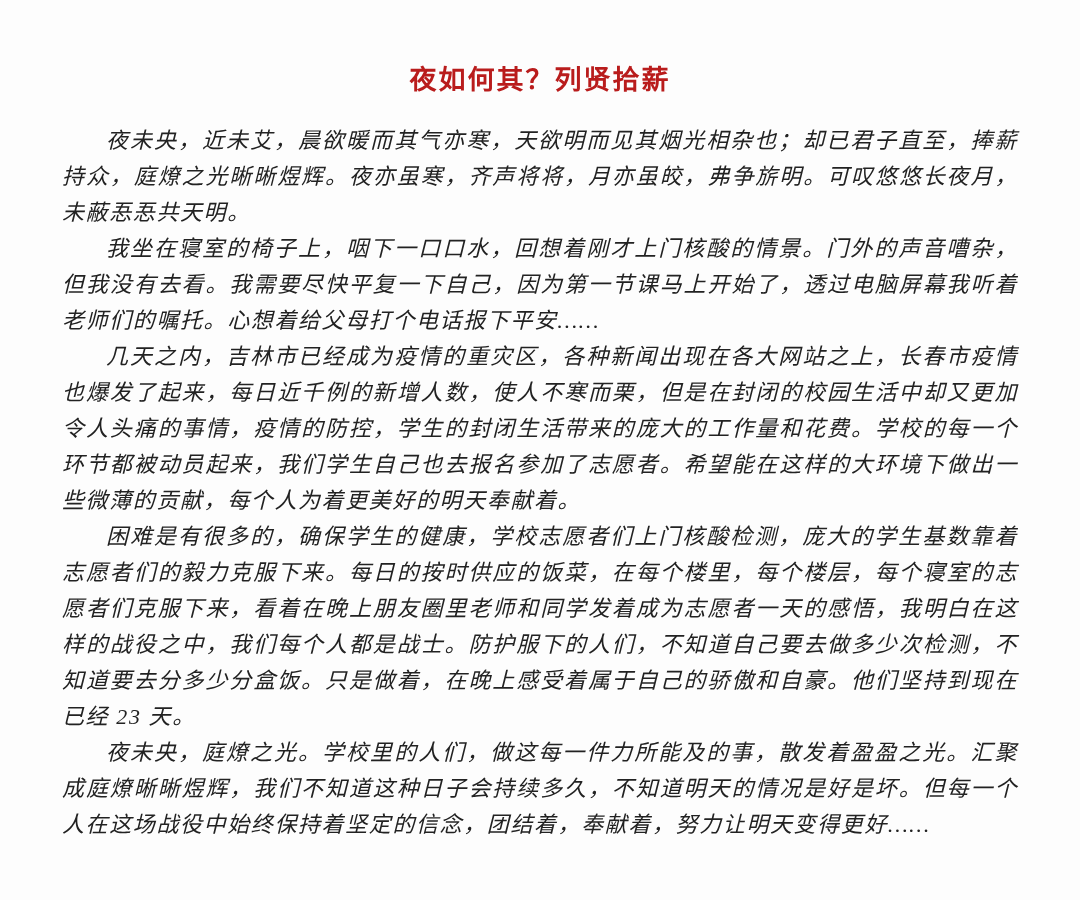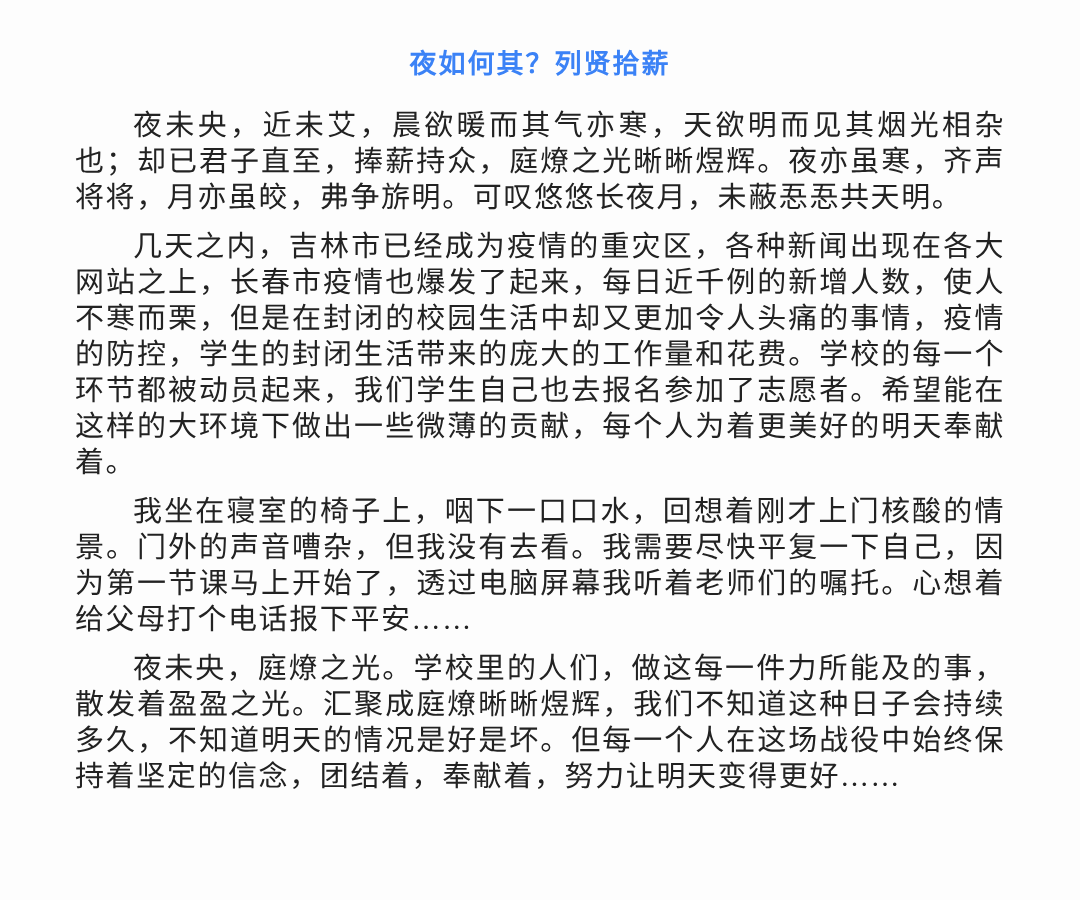--- a/index.html
+++ b/index.html
@@ -17,38 +17,40 @@
     font-family: "Liberation Serif", "DejaVu Serif", serif;
     overflow: hidden;
     box-sizing: border-box;
     padding: 36px 62px 30px 62px;
   }
   .title {
     text-align: center;
     font-size: 27px;
     font-weight: bold;
     letter-spacing: 2px;
-    margin: 6px 0 26px 0;
-    color: #3b82f6;
+    margin: 22px 0 26px 0;
+    color: #b91c1c;
   }
   .essay-body p {
-    margin: 13px;
-    font-size: 29px;
+    margin: 0;
+    font-size: 22px;
     line-height: 36px;
     letter-spacing: 1.6px;
     text-indent: 2em;
     text-align: justify;
     text-justify: inter-ideograph;
     color: #222;
+    font-style: italic;
   }
 </style>
 </head>
 <body>
 
 <div class="page">
   <h1 class="title">夜如何其？列贤拾薪</h1>
   <div class="essay-body">
     <p>夜未央，近未艾，晨欲暖而其气亦寒，天欲明而见其烟光相杂也；却已君子直至，捧薪持众，庭燎之光晰晰煜辉。夜亦虽寒，齐声将将，月亦虽皎，弗争旂明。可叹悠悠长夜月，未蔽忢忢共天明。</p>
+    <p>我坐在寝室的椅子上，咽下一口口水，回想着刚才上门核酸的情景。门外的声音嘈杂，但我没有去看。我需要尽快平复一下自己，因为第一节课马上开始了，透过电脑屏幕我听着老师们的嘱托。心想着给父母打个电话报下平安……</p>
     <p>几天之内，吉林市已经成为疫情的重灾区，各种新闻出现在各大网站之上，长春市疫情也爆发了起来，每日近千例的新增人数，使人不寒而栗，但是在封闭的校园生活中却又更加令人头痛的事情，疫情的防控，学生的封闭生活带来的庞大的工作量和花费。学校的每一个环节都被动员起来，我们学生自己也去报名参加了志愿者。希望能在这样的大环境下做出一些微薄的贡献，每个人为着更美好的明天奉献着。</p>
-    <p>我坐在寝室的椅子上，咽下一口口水，回想着刚才上门核酸的情景。门外的声音嘈杂，但我没有去看。我需要尽快平复一下自己，因为第一节课马上开始了，透过电脑屏幕我听着老师们的嘱托。心想着给父母打个电话报下平安……</p>
+    <p>困难是有很多的，确保学生的健康，学校志愿者们上门核酸检测，庞大的学生基数靠着志愿者们的毅力克服下来。每日的按时供应的饭菜，在每个楼里，每个楼层，每个寝室的志愿者们克服下来，看着在晚上朋友圈里老师和同学发着成为志愿者一天的感悟，我明白在这样的战役之中，我们每个人都是战士。防护服下的人们，不知道自己要去做多少次检测，不知道要去分多少分盒饭。只是做着，在晚上感受着属于自己的骄傲和自豪。他们坚持到现在已经 23 天。</p>
     <p>夜未央，庭燎之光。学校里的人们，做这每一件力所能及的事，散发着盈盈之光。汇聚成庭燎晰晰煜辉，我们不知道这种日子会持续多久，不知道明天的情况是好是坏。但每一个人在这场战役中始终保持着坚定的信念，团结着，奉献着，努力让明天变得更好……</p>
   </div>
 </div>
 
 </body></html>

